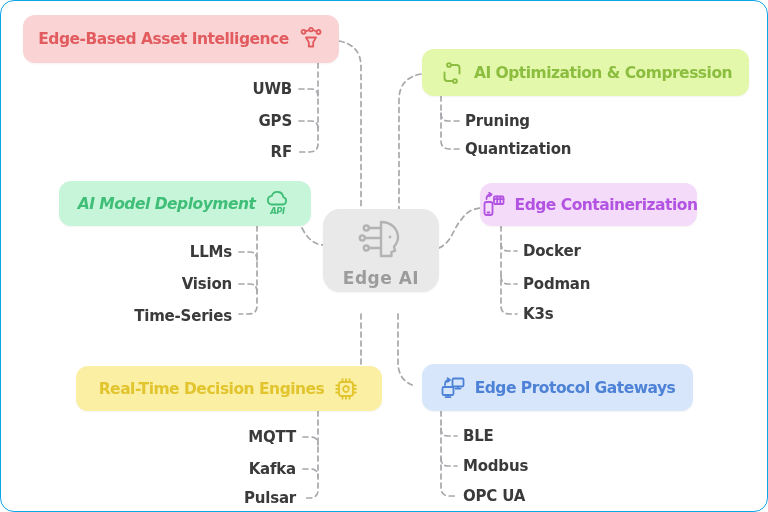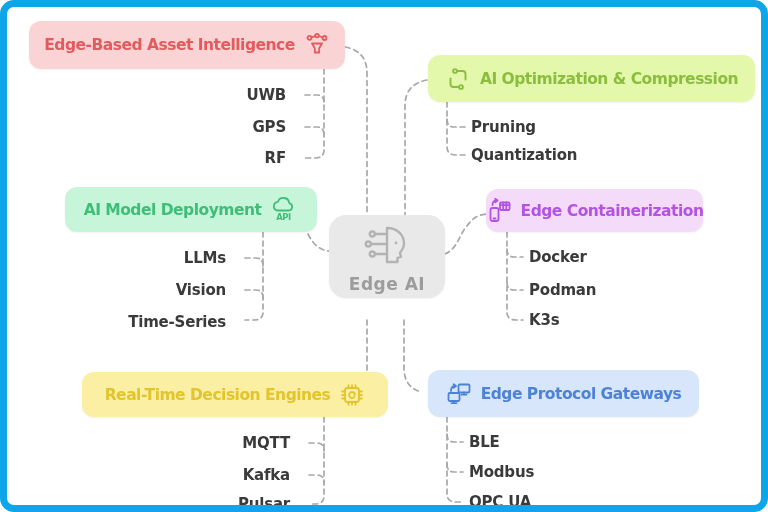--- a/index.html
+++ b/index.html
@@ -1,30 +1,30 @@
 <!DOCTYPE html>
 <html><head>
 <meta charset="utf-8">
 <style>
   html,body{margin:0;padding:0;background:#fff;}
   .canvas{
     position:relative;width:768px;height:512px;background:#ffffff;
     font-family:"DejaVu Sans",sans-serif;overflow:hidden;
-    border-radius:14px;box-sizing:border-box;border:7px solid #0ea5e9;
+    border-radius:14px;box-sizing:border-box;border:1px solid #0ea5e9;
   }
   svg.links{position:absolute;left:0;top:0;width:768px;height:512px;pointer-events:none;}
   svg.links path{fill:none;stroke:#a6a8ab;stroke-width:1.7;stroke-dasharray:5 4;stroke-linecap:round;}
   .node{
     position:absolute;display:flex;align-items:center;justify-content:center;gap:9px;
     border-radius:12px;box-shadow:0 1px 2px rgba(0,0,0,.05);padding:0 12px;box-sizing:border-box;
     font-weight:bold;font-size:15.5px;letter-spacing:-0.5px;white-space:nowrap;cursor:default;
   }
   .node .icon{flex:0 0 auto;}
   .b0{left:22px;top:14px;width:316px;height:48px;background:#fad4d4;color:#e15b5f;}
-  .b1{left:58px;top:180px;width:252px;height:45px;background:#c7f5da;color:#3fbe77;}
+  .b1{left:58px;top:180px;width:252px;height:45px;background:#c7f5da;color:#3fbe77;font-style:italic;}
   .b2{left:75px;top:365px;width:306px;height:45px;background:#fbefa3;color:#e2c42e;}
   .b3{left:421px;top:48px;width:327px;height:47px;background:#e4f8ac;color:#8bbd3f;}
   .b4{left:479px;top:182px;width:217px;height:43px;background:#f4dbfa;color:#b253e2;}
   .b5{left:421px;top:363px;width:271px;height:47px;background:#d7e6fa;color:#4d82d6;}
   .leaf{
     position:absolute;height:22px;line-height:22px;font-weight:bold;font-size:15px;
     color:#3a3a3a;letter-spacing:-0.2px;white-space:nowrap;
   }
   .leaf.ralign{text-align:right;}
   

